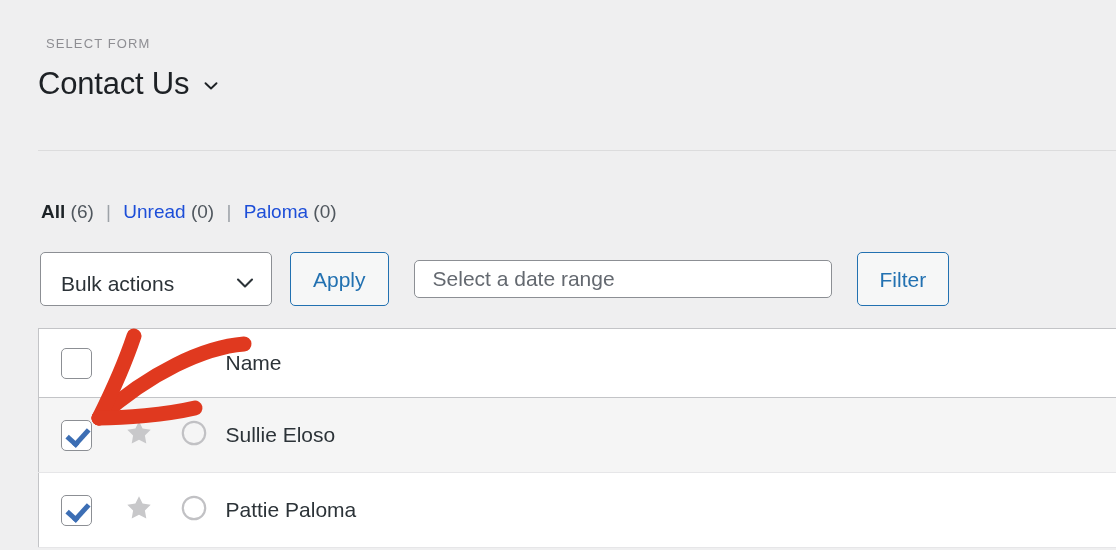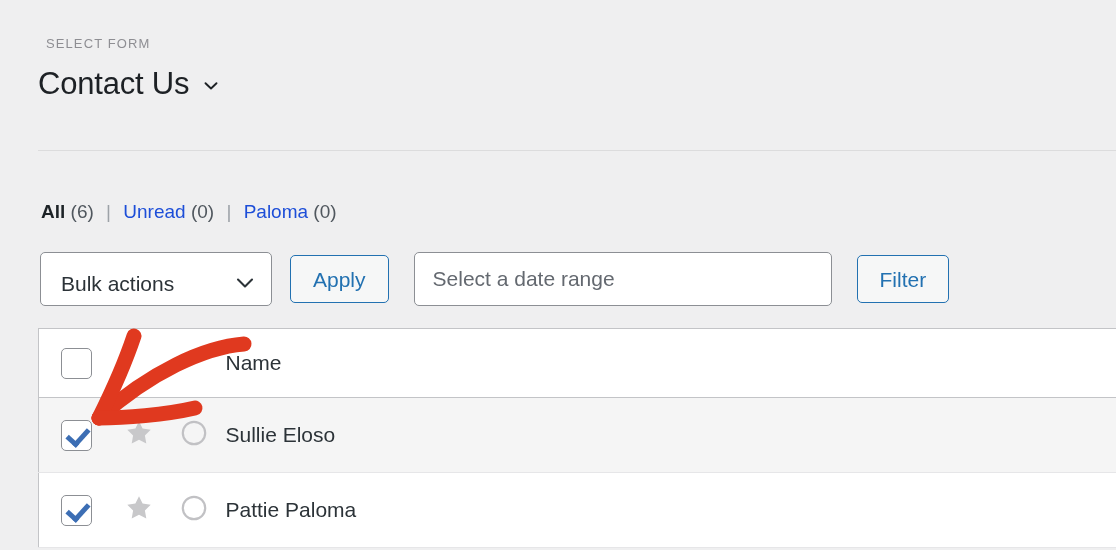--- a/index.html
+++ b/index.html
@@ -114,35 +114,35 @@
     cursor: pointer;
     box-shadow: 0 0 0 transparent;
   }
   .tb-select .sel-val { line-height: 1; }
   .tb-select .sel-chev {
     margin-left: 18px;
     display: flex;
     align-items: center;
   }
   .btn-secondary {
-    height: 48px;
+    height: 54px;
     box-sizing: border-box;
     background: #f6f7f7;
     border: 1px solid #2271b1;
     border-radius: 5px;
     color: #2271b1;
     font-size: 21px;
     font-family: "Liberation Sans", sans-serif;
     padding: 0 22px;
     cursor: pointer;
     line-height: 1;
   }
   #apply-button { margin-left: 18px; }
   .tb-input {
-    height: 54px;
+    height: 38px;
     box-sizing: border-box;
     width: 418px;
     background: #fff;
     border: 1px solid #8c8f94;
     border-radius: 5px;
     font-size: 21px;
     font-family: "Liberation Sans", sans-serif;
     color: #2c3338;
     padding: 0 18px;
     margin-left: 25px;

